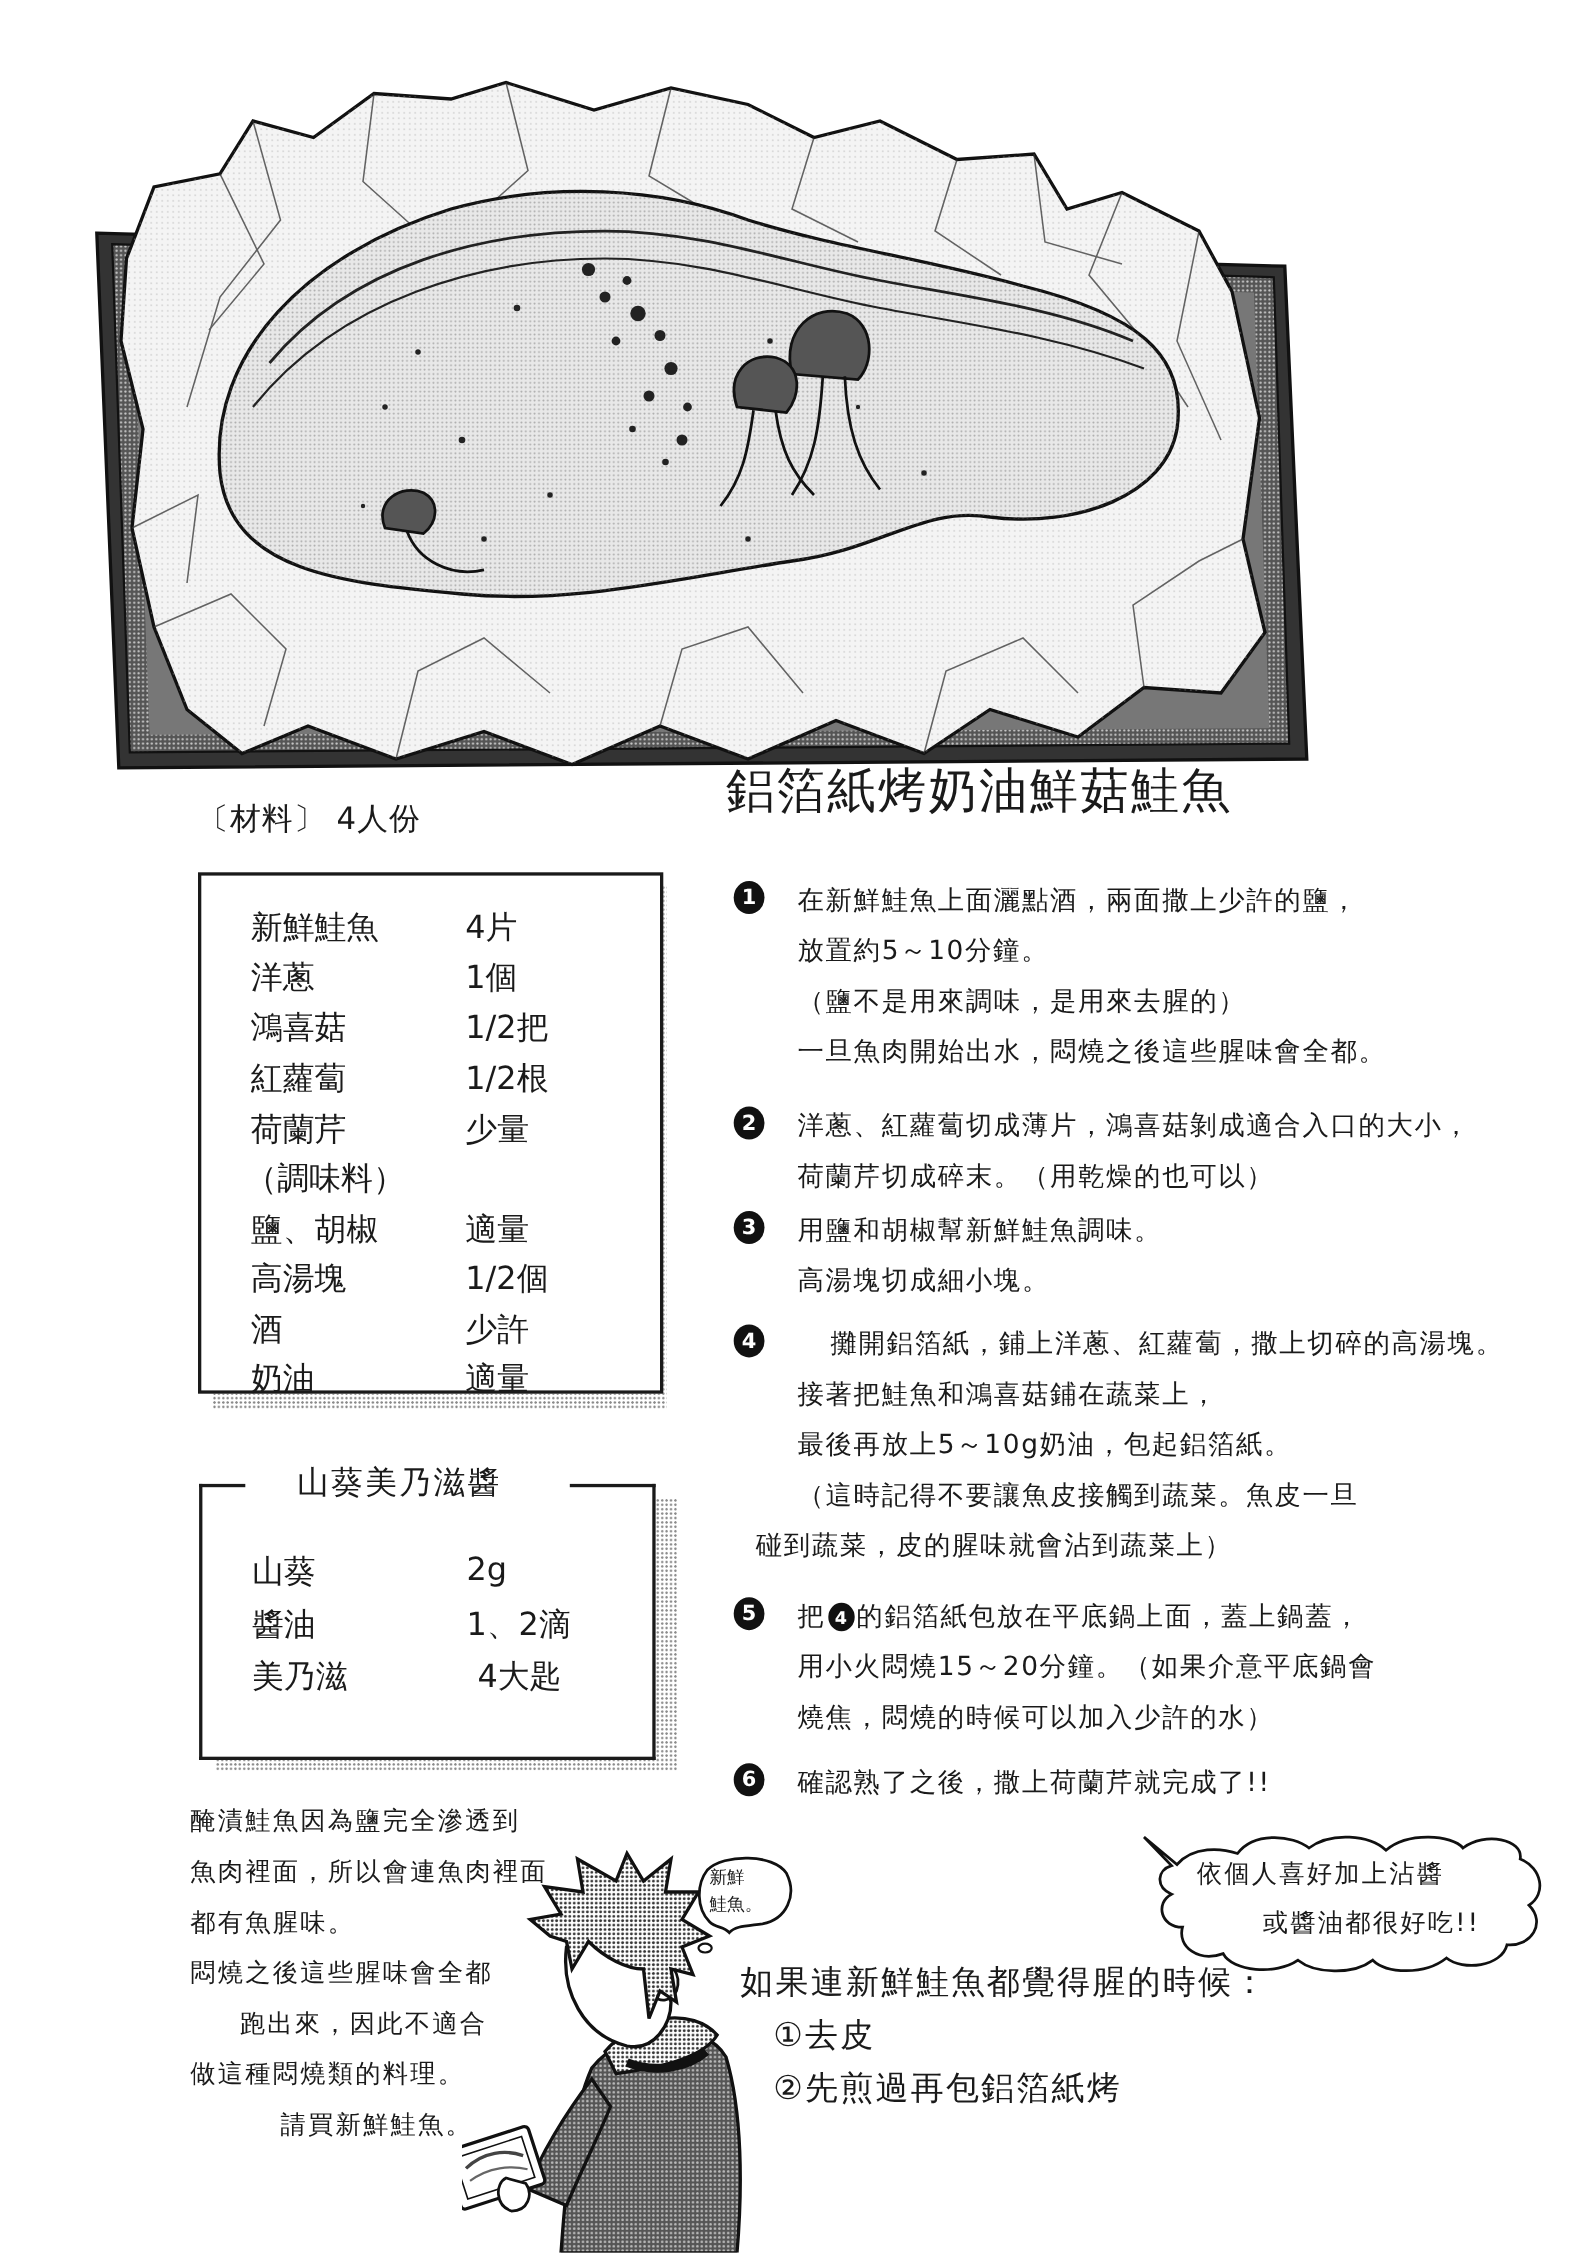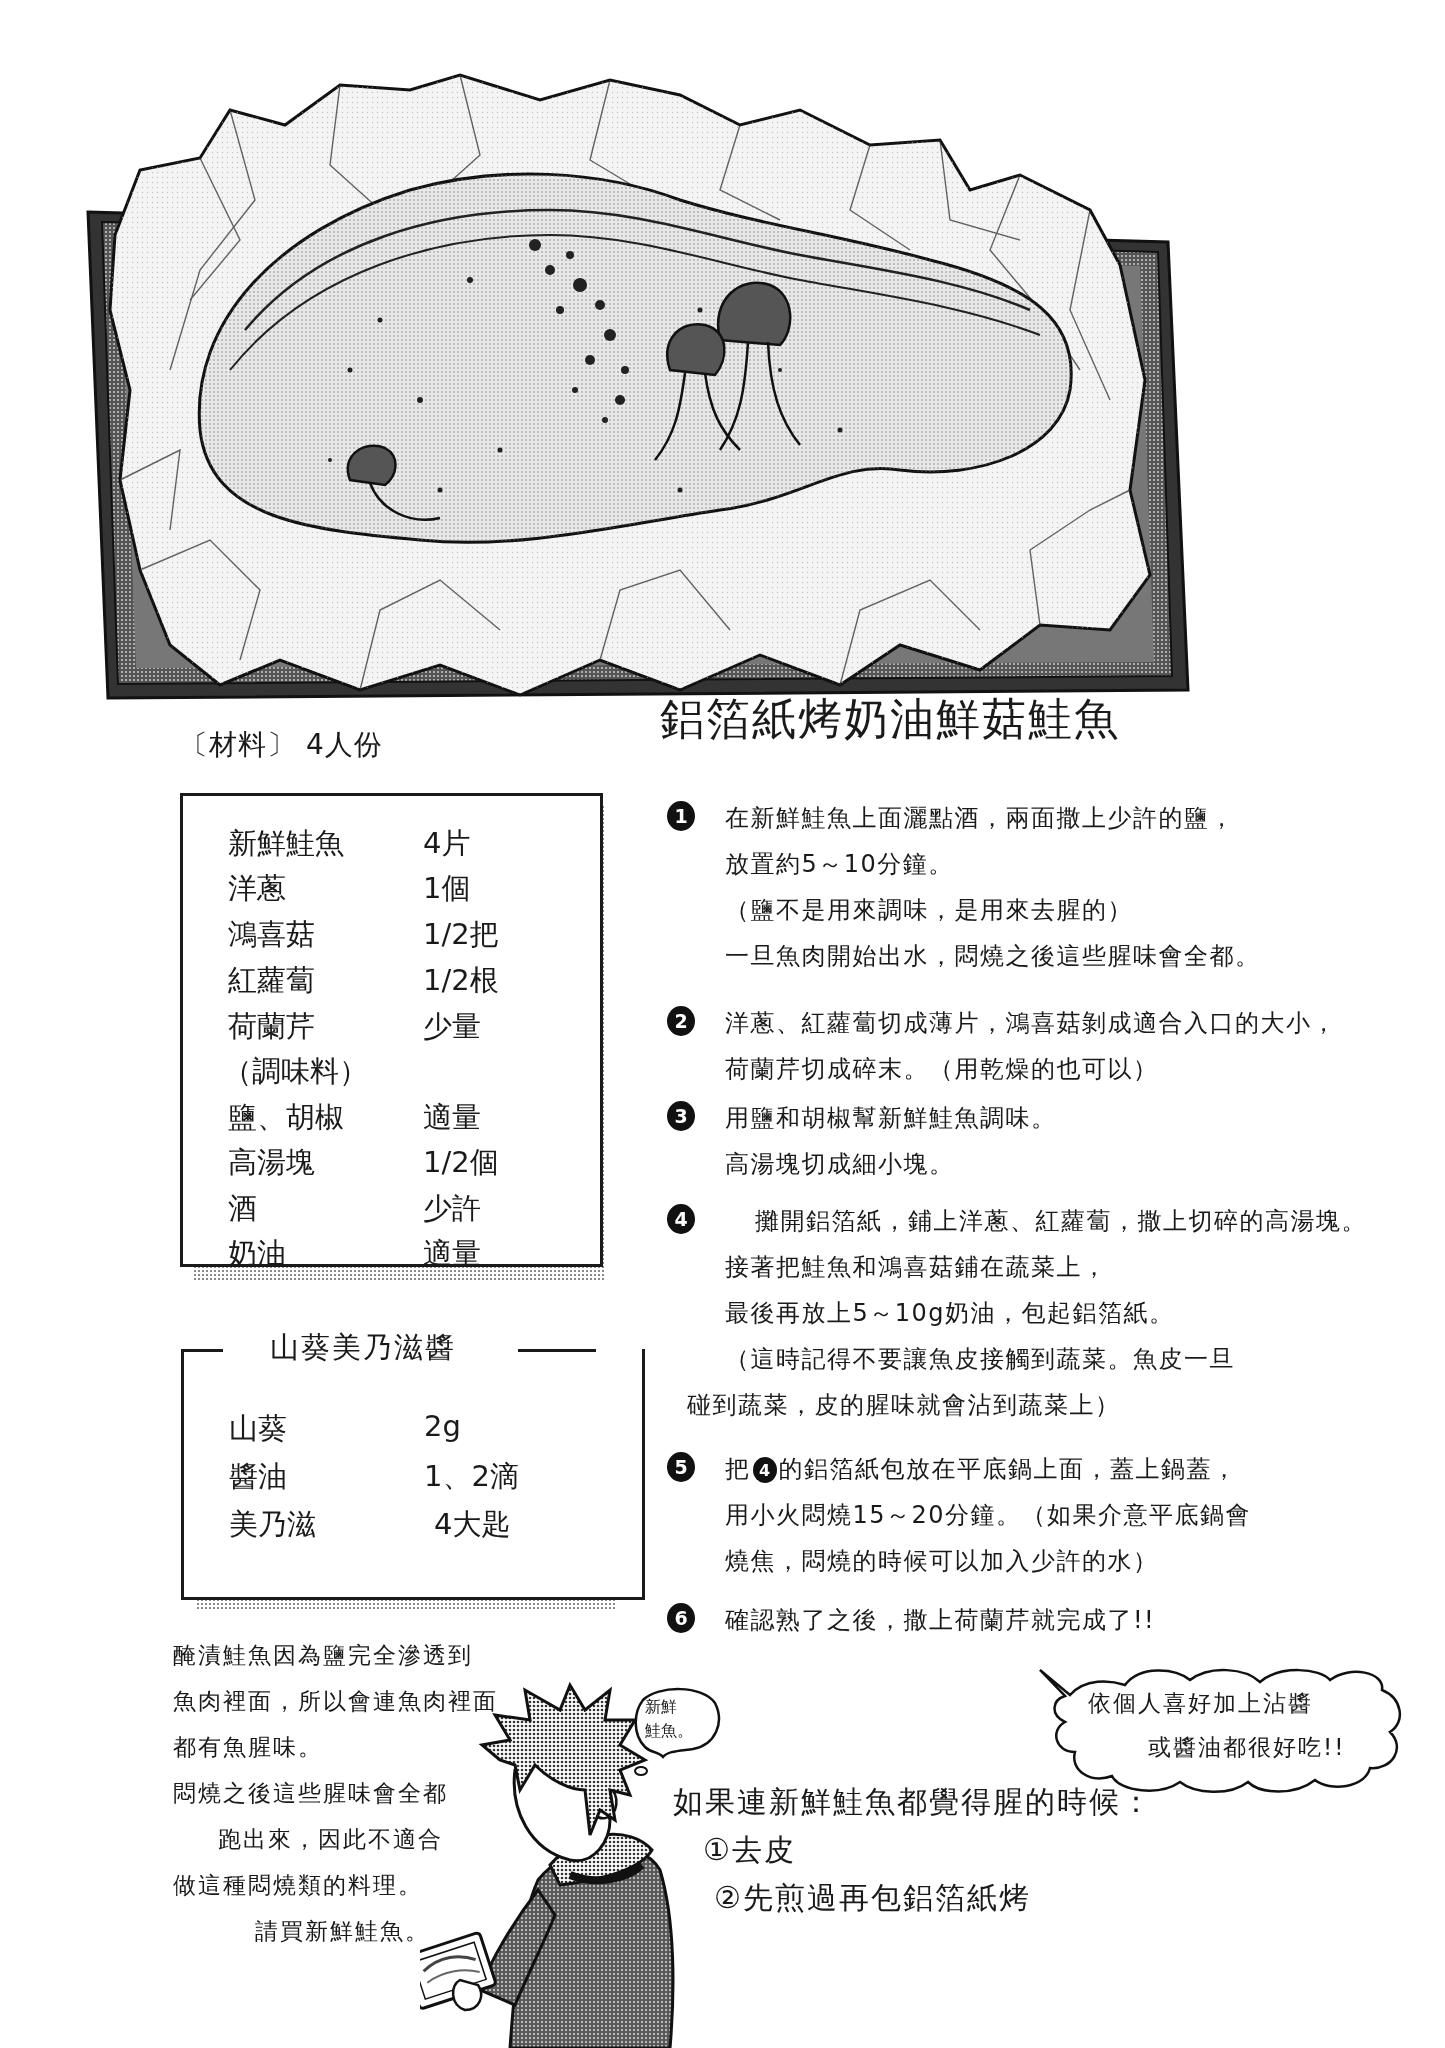--- a/index.html
+++ b/index.html
@@ -31,21 +31,21 @@
       background-size: 4px 4px;
     }
     #ingredients-shadow { left: 193px; top: 805px; width: 413px; height: 476px; }
     #ingredients-box { left: 180px; top: 793px; width: 423px; height: 474px; box-sizing: border-box; }
     .ing-row { position: absolute; left: 45px; font-size: 29px; white-space: nowrap; }
     .ing-row .name { position: absolute; left: 0; }
     .ing-row .qty { position: absolute; left: 195px; }
 
     
     #sauce-shadow { left: 196px; top: 1362px; width: 420px; height: 248px; }
-    #sauce-box { left: 181px; top: 1349px; width: 464px; height: 251px; box-sizing: border-box;
+    #sauce-box { left: 181px; top: 1349px; width: 415px; height: 251px; box-sizing: border-box;
       border-top: none; }
     #sauce-topline-left { left: 181px; top: 1349px; width: 42px; height: 3px; background: #1a1a1a; }
     #sauce-topline-right { left: 518px; top: 1349px; width: 78px; height: 3px; background: #1a1a1a; }
     #sauce-title { left: 270px; top: 1328px; font-size: 29px; white-space: nowrap; letter-spacing: 2px; }
     .sauce-row { position: absolute; left: 45px; font-size: 29px; white-space: nowrap; }
     .sauce-row .name { position: absolute; left: 0; }
     .sauce-row .qty { position: absolute; left: 195px; }
 
     
     .step-num {
@@ -320,14 +320,14 @@
   <svg width="380" height="140" viewBox="0 0 380 140" xmlns="http://www.w3.org/2000/svg" style="position:absolute; left:0; top:0;">
     <path d="M10,10 L40,35 C55,18 80,20 95,25 C110,5 145,8 160,20 C180,5 215,8 230,22 C250,5 290,8 300,20 C320,5 355,12 352,30 C372,38 376,62 360,72 C376,88 362,110 340,108 C335,128 300,132 285,120 C265,136 230,134 218,122 C200,136 165,134 150,122 C130,136 90,132 82,116 C60,124 40,110 45,92 C25,92 20,70 35,62 C20,55 22,40 35,36 Z" fill="#fff" stroke="#111" stroke-width="2.5"></path>
   </svg>
   <div class="bubble-text" style="left:58px; top:28px; font-size:23px; letter-spacing:2px;">依個人喜好加上沾醬</div>
   <div class="bubble-text" style="left:118px; top:72px; font-size:23px; letter-spacing:2px;">或醬油都很好吃!!</div>
 </div>
 
 <div class="abs" style="left:0; top:0;">
   <div class="tip-line" style="left:673px; top:1782px;">如果連新鮮鮭魚都覺得腥的時候：</div>
   <div class="tip-line" style="left:703px; top:1830px;">①去皮</div>
-  <div class="tip-line" style="left:703px; top:1878px;margin-left:11px;">②先煎過再包鋁箔紙烤</div>
+  <div class="tip-line" style="left:703px; top:1878px;">②先煎過再包鋁箔紙烤</div>
 </div>
 
 </body></html>

